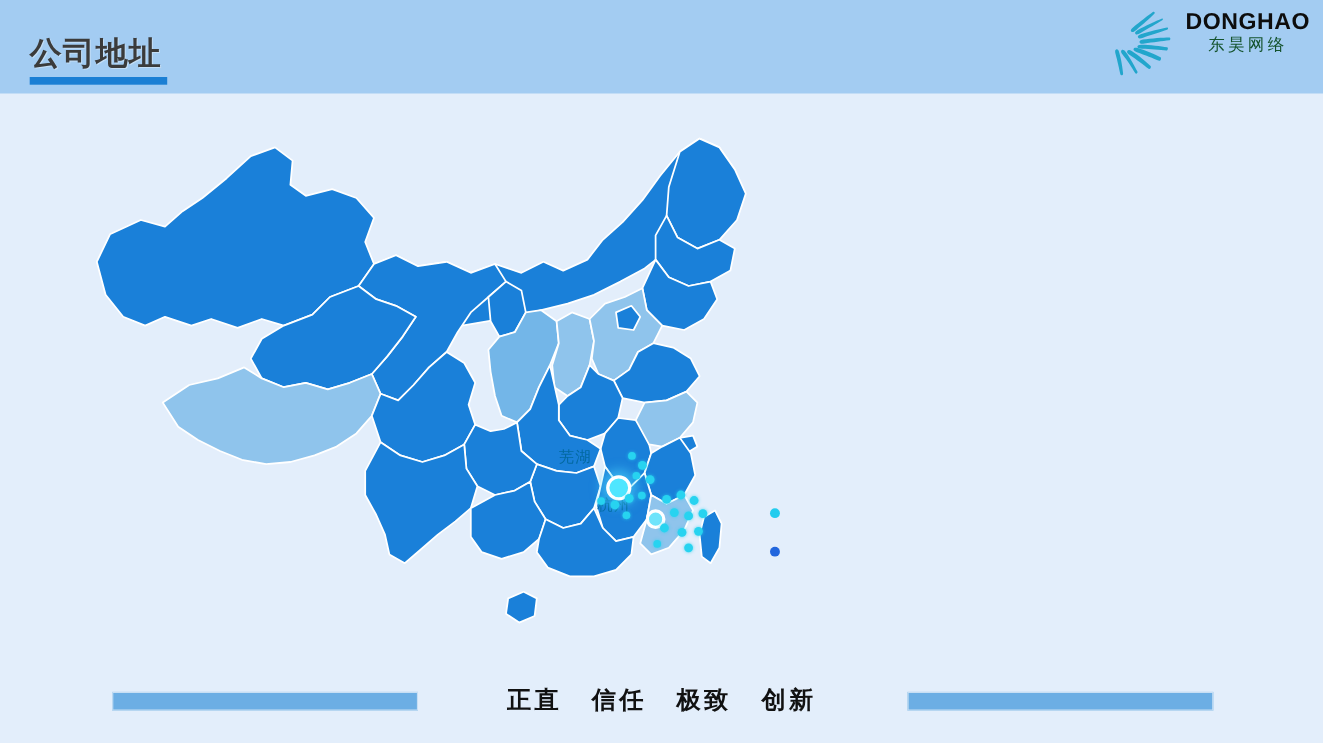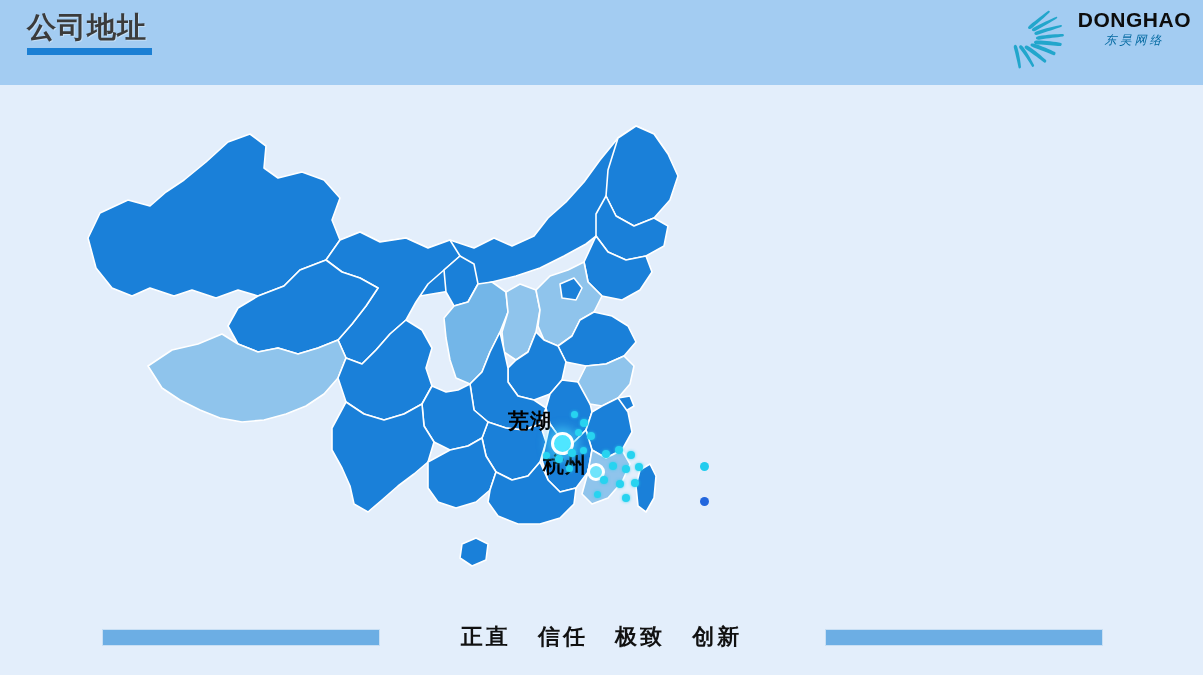--- a/index.html
+++ b/index.html
@@ -7,44 +7,44 @@
     width:1203px;height:675px;overflow:hidden;
     background:#e3eefb;
     font-family:"Liberation Sans","DejaVu Sans",sans-serif;
     position:relative;
   }
   
   .header{
     position:absolute;left:0;top:0;width:1203px;height:85px;
     background:#a3ccf2;
   }
-  .title-wrap{position:absolute;left:27px;top:9px;}
+  .title-wrap{position:absolute;left:27px;top:31px;}
   .title{
     font-size:29px;font-weight:bold;color:#3b3b3b;
     letter-spacing:1px;line-height:36px;
     text-shadow:1px 1px 0 rgba(255,255,255,.35);
   }
   .title-underline{
     margin-top:3px;width:125px;height:7px;background:#1b7fd4;
   }
   
   .logo{position:absolute;right:12px;top:8px;height:66px;display:flex;align-items:flex-start;}
   .logo-mark{width:70px;height:62px;}
   .logo-text{margin-left:2px;display:flex;flex-direction:column;align-items:center;}
   .logo-en{font-size:21px;font-weight:bold;color:#0d0d0d;letter-spacing:.5px;line-height:23px;}
-  .logo-cn{font-size:12px;color:#0369a1;letter-spacing:3px;line-height:17px;margin-top:1px;font-style:italic;}
+  .logo-cn{font-size:15px;color:#14532d;letter-spacing:3px;line-height:17px;margin-top:1px;}
   
   .map-area{position:absolute;left:88px;top:120px;width:600px;height:490px;}
   .map-area svg{display:block;width:600px;height:490px;overflow:visible;}
   .prov{fill:#1a80d9;stroke:#ffffff;stroke-width:1.6;stroke-linejoin:round;}
   .prov.light{fill:#8fc4ec;}
   .prov.mid{fill:#73b6e8;}
   
   .city-label{
-    position:absolute;font-size:21px;font-weight:bold;color:#000000;
+    position:absolute;font-size:14px;font-weight:normal;color:#0369a1;
     white-space:nowrap;letter-spacing:1px;
   }
   .lbl-wuhu{left:420px;top:287px;}
   .lbl-hangzhou{left:455px;top:331px;}
   
   .dot{position:absolute;border-radius:50%;}
   .dot-office{background:#27d3f0;box-shadow:0 0 3px rgba(39,211,240,.8);}
   .dot-hq{
     background:#4fe6ff;box-shadow:0 0 10px 5px rgba(80,220,255,.55);
     border:3px solid #ffffff;

